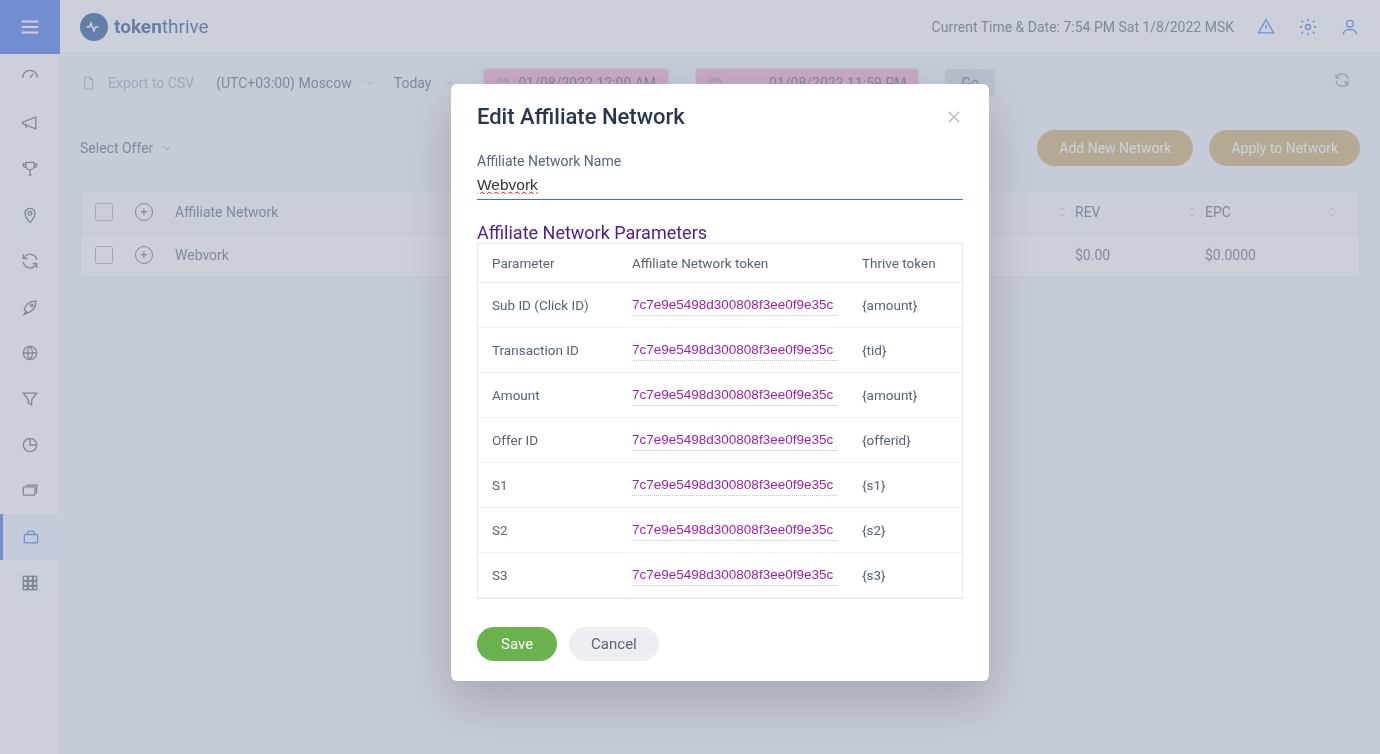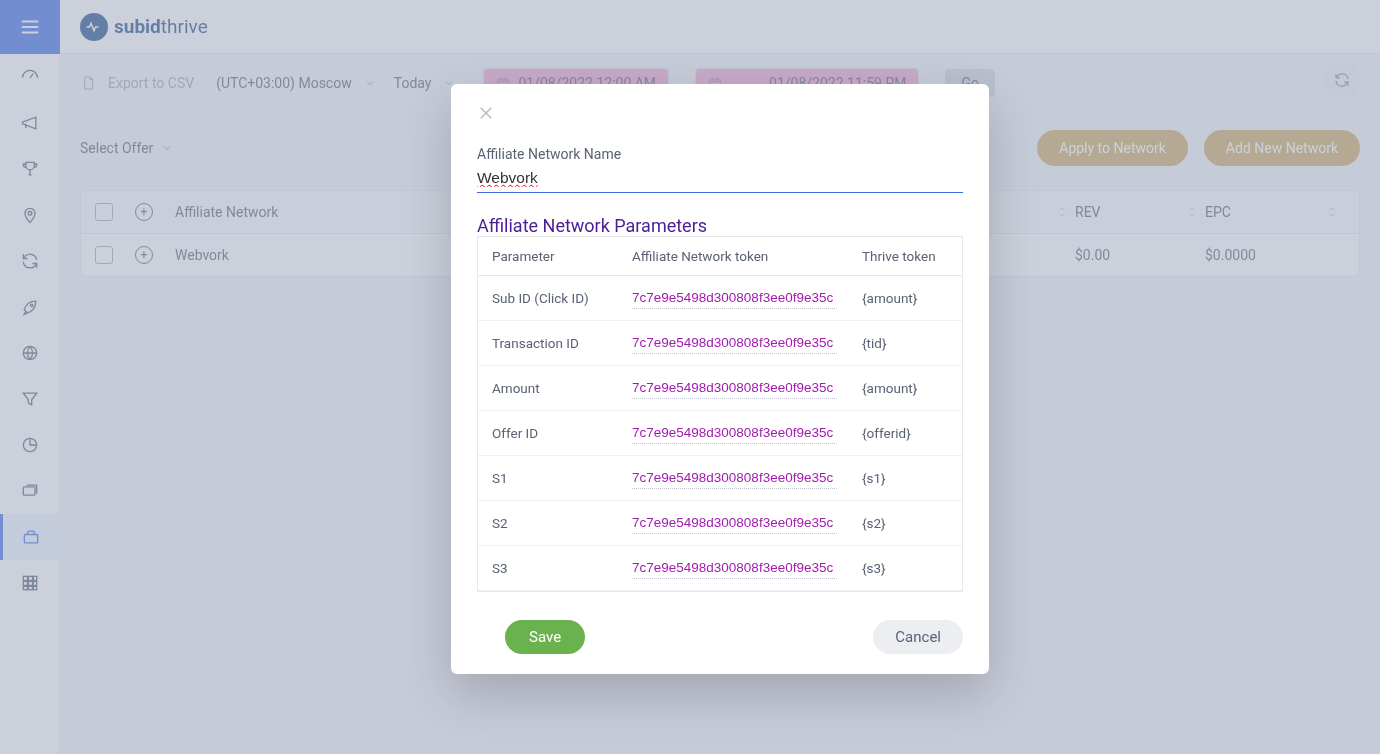--- a/index.html
+++ b/index.html
@@ -54,21 +54,21 @@
 .mbody { padding: 4px 26px 14px; max-height: 470px; overflow:hidden;}
 .lab { font-size: 14px; color:#5a6274; }
 .inp { width:100%; border:none; border-bottom:1.5px solid #3b6de6; font-size:15.5px; padding:5px 0; color:#333; outline:none; margin-top:2px;}
 .spell { text-decoration: underline wavy red; text-decoration-thickness: 1px; }
 .sect { font-size:18px; color:#4c1d95; margin-top:22px; }
 .ptable { border:1px solid #e6e8ee; border-radius:0;}
 .phead, .prow { display:grid; grid-template-columns: 130px 220px 1fr; padding: 11px 14px; font-size:13.5px; color:#5a6274; align-items:center; gap:10px;}
 .phead { border-bottom:1px solid #e6e8ee; color:#5a6274; font-size:13.5px;}
 .pin { border:none; border-bottom:1px dotted #bfc4d0; font-size:13.5px; padding:3px 0; color:#a21caf; outline:none; width: 205px; overflow:hidden; text-overflow: clip; white-space:nowrap;}
 .prow { border-bottom:1px solid #f0f1f5; }
-.mfoot { padding: 14px 26px 20px; display:flex; justify-content:space-between; gap:4px;margin-left:28px;}
+.mfoot { padding: 14px 26px 20px; display:flex; justify-content:flex-start; gap:12px;}
 .bsave { background:#69b24d; color:#fff; border-radius:18px; padding:8px 24px; font-size:15px; }
 .bcancel { background:#edeef2; color:#5a6274; border-radius:18px; padding:8px 22px; font-size:15px;}
 </style>
 </head>
 <body>
 
 <div class="sidebar">
   <div class="ham">
     <svg viewBox="0 0 24 24" fill="none">
         <path d="M3 6h18M3 12h18M3 18h18" stroke-width="2.2"></path>
@@ -156,21 +156,36 @@
     </div>
 </div>
 
 <div class="topbar">
   <div class="logo">
     <div class="logo-circle">
         <svg width="18" height="12" viewBox="0 0 24 16" stroke="#fff" fill="none" stroke-width="2">
           <path d="M2 8h4l2-5 4 10 2-5h4"></path>
         </svg>
       </div>
-    <span class="logo-text"><b>subid</b><span>thrive</span></span>
+    <span class="logo-text"><b>token</b><span>thrive</span></span>
+  </div>
+  <div class="topright">
+    <span class="dtext">Current Time &amp; Date: 7:54 PM Sat 1/8/2022 MSK</span>
+    <svg class="topicon" viewBox="0 0 24 24">
+        <path d="M12 3l9 16H3L12 3z"></path>
+        <path d="M12 10v4M12 17h0"></path>
+      </svg>
+    <svg class="topicon" viewBox="0 0 24 24">
+        <circle cx="12" cy="12" r="3"></circle>
+        <path d="M12 2v3M12 19v3M4.2 4.2l2.1 2.1M17.7 17.7l2.1 2.1M2 12h3M19 12h3M4.2 19.8l2.1-2.1M17.7 6.3l2.1-2.1"></path>
+      </svg>
+    <svg class="topicon" viewBox="0 0 24 24">
+        <circle cx="12" cy="8" r="4"></circle>
+        <path d="M4 21c0-4 4-6 8-6s8 2 8 6"></path>
+      </svg>
   </div>
 </div>
 
 <div class="main">
   <div class="toolbar1" style="position:relative;">
     <svg width="16" height="18" viewBox="0 0 24 24" fill="none" stroke="#a0a6b4" stroke-width="1.6">
         <path d="M7 3h8l4 4v14H7z"></path>
         <path d="M15 3v4h4"></path>
       </svg>
     <span>Export to CSV</span>
@@ -206,22 +221,22 @@
   </div>
 
   <div class="toolbar2">
     <div class="selact">
       <span>Select Offer</span>
       <svg class="chev" viewBox="0 0 24 24" fill="none" stroke="#8b91a0" stroke-width="2">
           <path d="M6 9l6 6 6-6"></path>
         </svg>
     </div>
     <div class="btnr">
+      <div class="btnp">Add New Network</div>
       <div class="btnp">Apply to Network</div>
-      <div class="btnp">Add New Network</div>
     </div>
   </div>
 
   <div class="table">
     <div class="thead">
       <div class="cb"></div>
       <div class="plusc">+</div>
       <div class="hc">
           <span>Affiliate Network</span>
           <svg class="sorticon" viewBox="0 0 12 16" fill="none" stroke="#5a6274">
@@ -254,20 +269,21 @@
       <div>0.00%</div>
       <div>$0.00</div>
       <div>$0.0000</div>
     </div>
   </div>
 </div>
 
 <div class="overlay"></div>
 <div class="modal">
   <div class="mhead">
+    <div class="mtitle">Edit Affiliate Network</div>
     <svg class="mclose" viewBox="0 0 24 24" fill="none" stroke="currentColor" stroke-width="2">
         <path d="M5 5l14 14M19 5L5 19"></path>
       </svg>
   </div>
   <div class="mbody">
     <div class="lab">Affiliate Network Name</div>
     <input class="inp spell" value="Webvork" style="">
     <div class="sect">Affiliate Network Parameters</div>
     <div class="ptable">
       <div class="phead">

